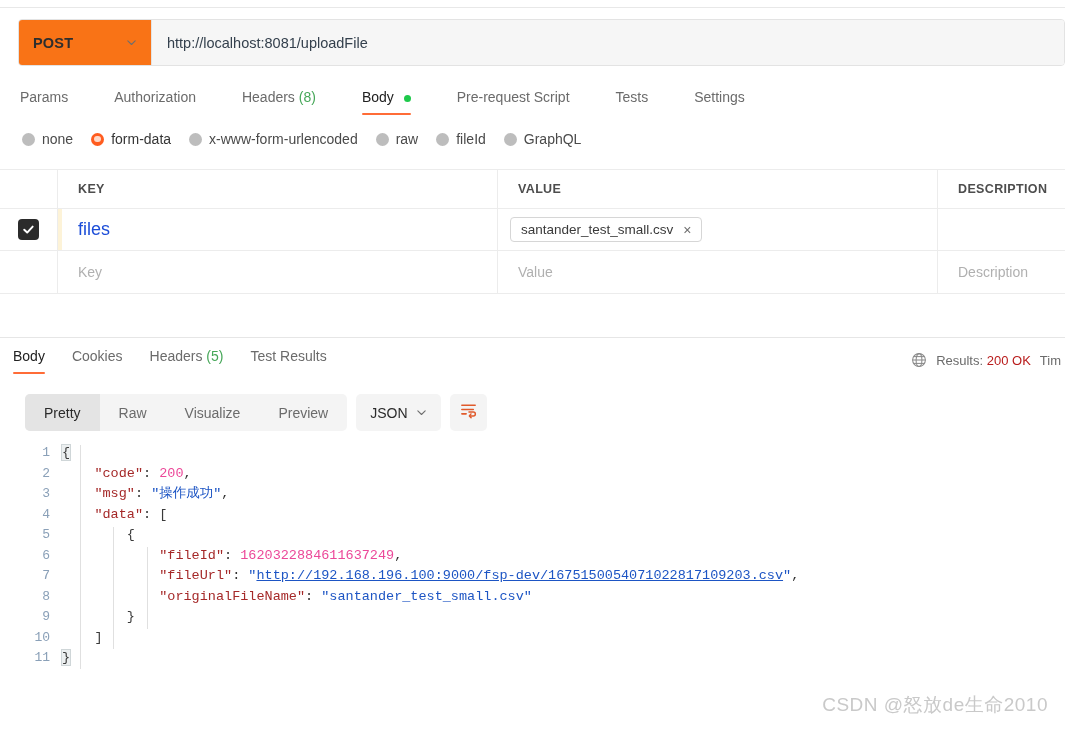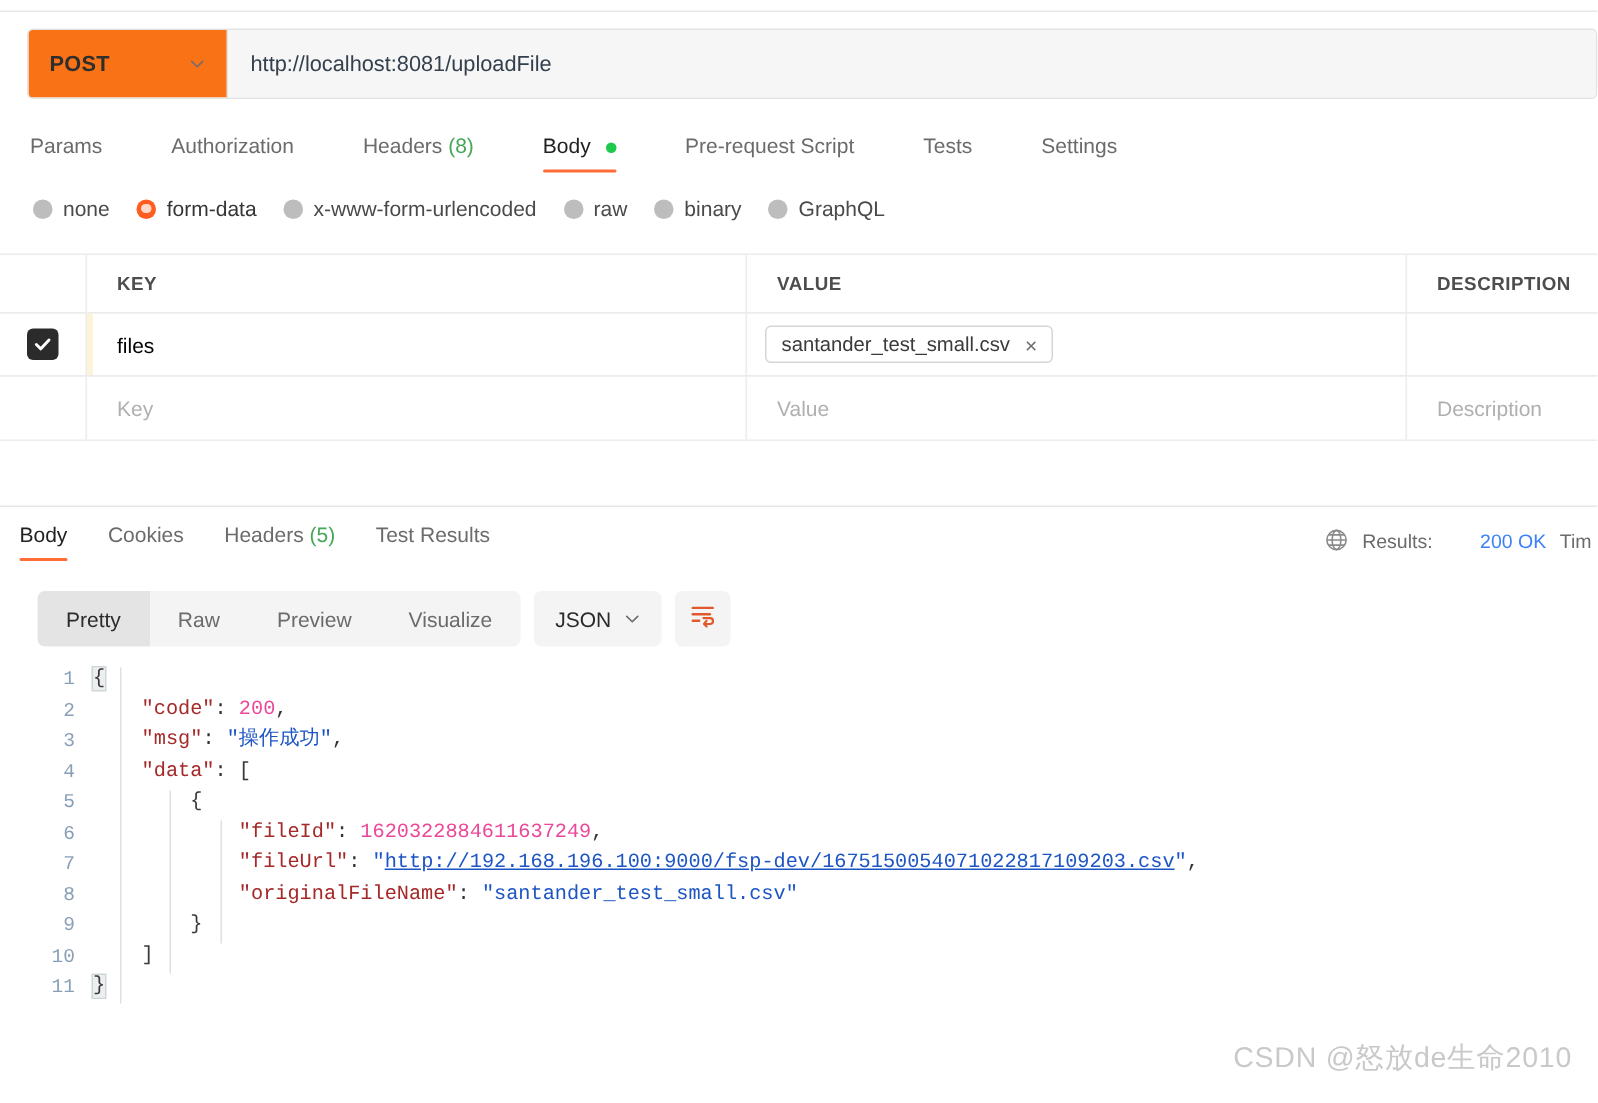--- a/index.html
+++ b/index.html
@@ -70,21 +70,21 @@
   .kvrow { display:flex; border-bottom:1px solid #ececec; border-top:1px solid #ececec; margin-top:-1px; }
   .kvrow.head { background:#fff; }
   .c-check { width:58px; border-right:1px solid #ececec; flex:none; display:flex; align-items:center; justify-content:center; }
   .c-key   { width:440px; border-right:1px solid #ececec; flex:none; display:flex; align-items:center; padding-left:20px; position:relative;}
   .c-val   { width:440px; border-right:1px solid #ececec; flex:none; display:flex; align-items:center; padding-left:12px; }
   .c-desc  { flex:1; display:flex; align-items:center; padding-left:20px; }
   .kvrow.head .c-check, .kvrow.head .c-key, .kvrow.head .c-val, .kvrow.head .c-desc { height:38px; }
   .kvrow.data .c-check, .kvrow.data .c-key, .kvrow.data .c-val, .kvrow.data .c-desc { height:41px; }
   .kvrow.empty .c-check, .kvrow.empty .c-key, .kvrow.empty .c-val, .kvrow.empty .c-desc { height:42px; }
   .th { font-size:12.5px; font-weight:700; color:#4d4d4d; letter-spacing:.35px; }
-  .cell-text { font-size:14px; color:#000000; }
+  .cell-text { font-size:18px; color:#1d4ed8; }
   .placeholder { font-size:14px; color:#b0b0b0; }
   .keyaccent { position:absolute; left:0; top:0; bottom:0; width:4px; background:#fdf3d8; }
   .cbox {
     width:21px; height:21px; border-radius:4px; background:#2b2b2b;
     display:flex; align-items:center; justify-content:center; cursor:pointer;
   }
   .cbox svg { display:block; }
   .filechip {
     display:inline-flex; align-items:center; gap:9px;
     border:1px solid #d6d6d6; border-radius:4px; background:#fff;
@@ -99,21 +99,21 @@
   .res-tabs { position:absolute; top:348px; left:13px; display:flex; align-items:flex-end; }
   .res-tab { position:relative; font-size:14px; color:#6b6b6b; padding:0 14px 11px 0; cursor:pointer; white-space:nowrap; }
   .res-tab:not(:first-child) { padding-left:13px; }
   .res-tab.active { color:#212121; }
   .res-tab.active .tab-underline { position:absolute; left:0; right:14px; bottom:1px; height:2px; background:#ff6c37; border-radius:1px; }
   .res-tab .count { color:#46a758; }
 
   .statusbar { position:absolute; top:352px; right:0; display:flex; align-items:center; gap:9px; padding-right:4px; }
   .globe { width:16px; height:16px; display:block; }
   .status-txt { font-size:13px; color:#6b6b6b; white-space:nowrap; }
-  .status-ok { color:#3b82f6;margin-left:28px; }
+  .status-ok { color:#b91c1c; }
   .time-txt { font-size:13px; color:#6b6b6b; white-space:nowrap; }
 
   
   .viewbar { position:absolute; top:394px; left:13px; display:flex; align-items:center; gap:9px;padding-left:12px; }
   .segs { display:flex; background:#f4f4f4; border-radius:5px; overflow:hidden; height:37px; }
   .seg { display:flex; align-items:center; padding:0 19px; font-size:14px; color:#6b6b6b; cursor:pointer; }
   .seg.active { background:#e4e4e4; color:#2b2b2b; }
   .fmt {
     display:flex; align-items:center; gap:8px; background:#f4f4f4; border-radius:5px;
     height:37px; padding:0 14px; cursor:pointer;
@@ -209,21 +209,21 @@
     <div class="bt">
       <span class="radio"></span>
       <span class="lbl">x-www-form-urlencoded</span>
     </div>
     <div class="bt">
       <span class="radio"></span>
       <span class="lbl">raw</span>
     </div>
     <div class="bt">
       <span class="radio"></span>
-      <span class="lbl">binary</span>
+      <span class="lbl">fileId</span>
     </div>
     <div class="bt">
       <span class="radio"></span>
       <span class="lbl">GraphQL</span>
     </div>
   </div>
 
   <div class="kvtable">
 
     <div class="kvrow head">
@@ -310,24 +310,24 @@
 
   <div class="viewbar">
     <div class="segs">
       <div class="seg active">
         <span>Pretty</span>
       </div>
       <div class="seg">
         <span>Raw</span>
       </div>
       <div class="seg">
+        <span>Visualize</span>
+      </div>
+      <div class="seg">
         <span>Preview</span>
-      </div>
-      <div class="seg">
-        <span>Visualize</span>
       </div>
     </div>
     <div class="fmt">
       <span class="fmt-label">JSON</span>
       <span class="chev">
         <svg width="11" height="11" viewBox="0 0 12 12">
             <path d="M2 4.3 L6 8.2 L10 4.3" fill="none" stroke="#6e6e6e" stroke-width="1.2" stroke-linecap="round" stroke-linejoin="round"></path>
           </svg>
       </span>
     </div>

